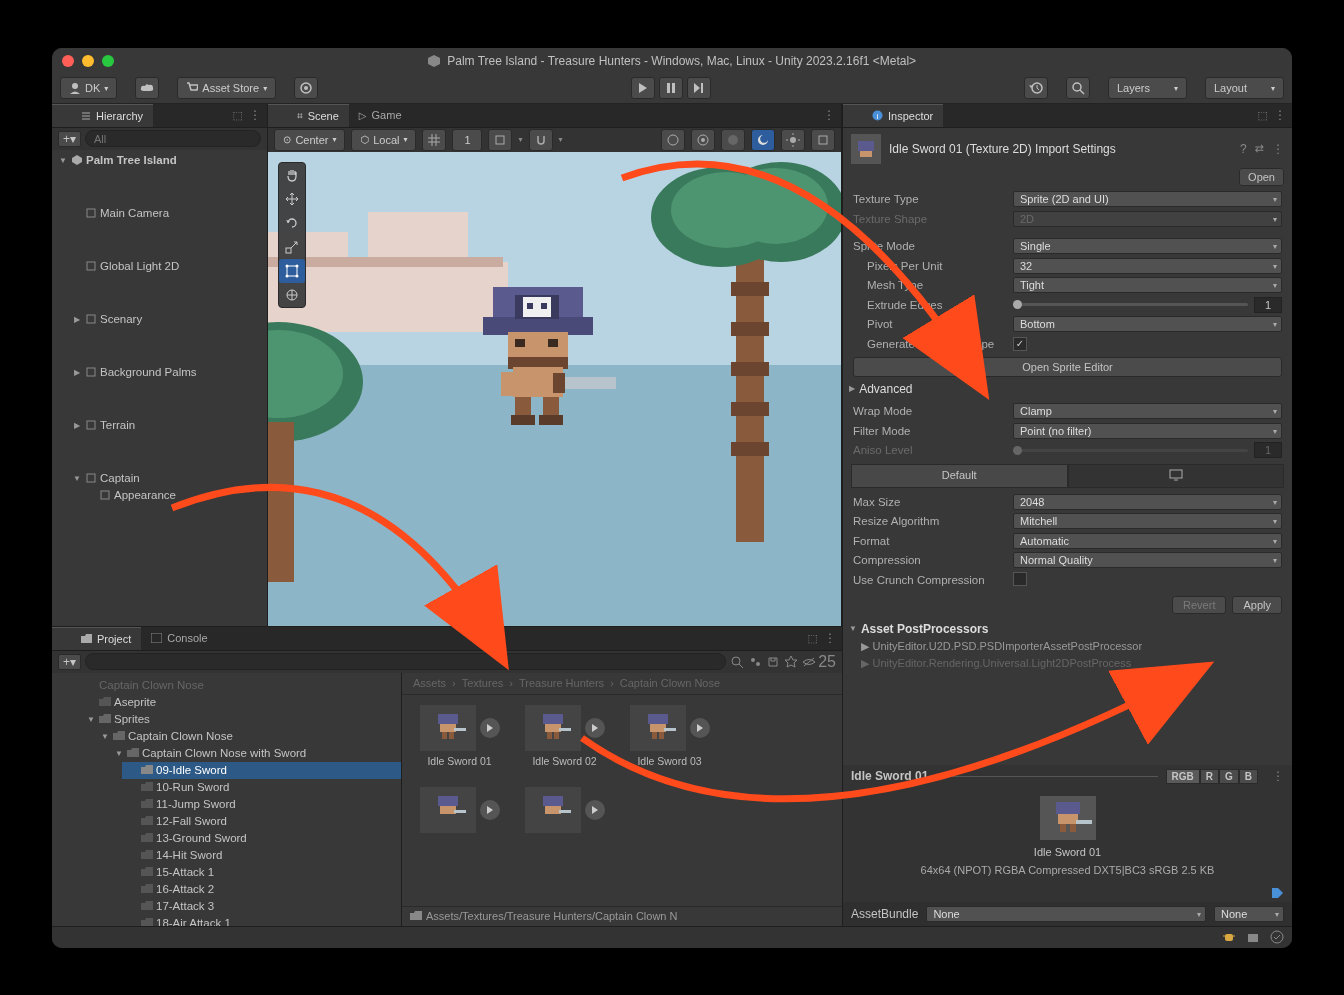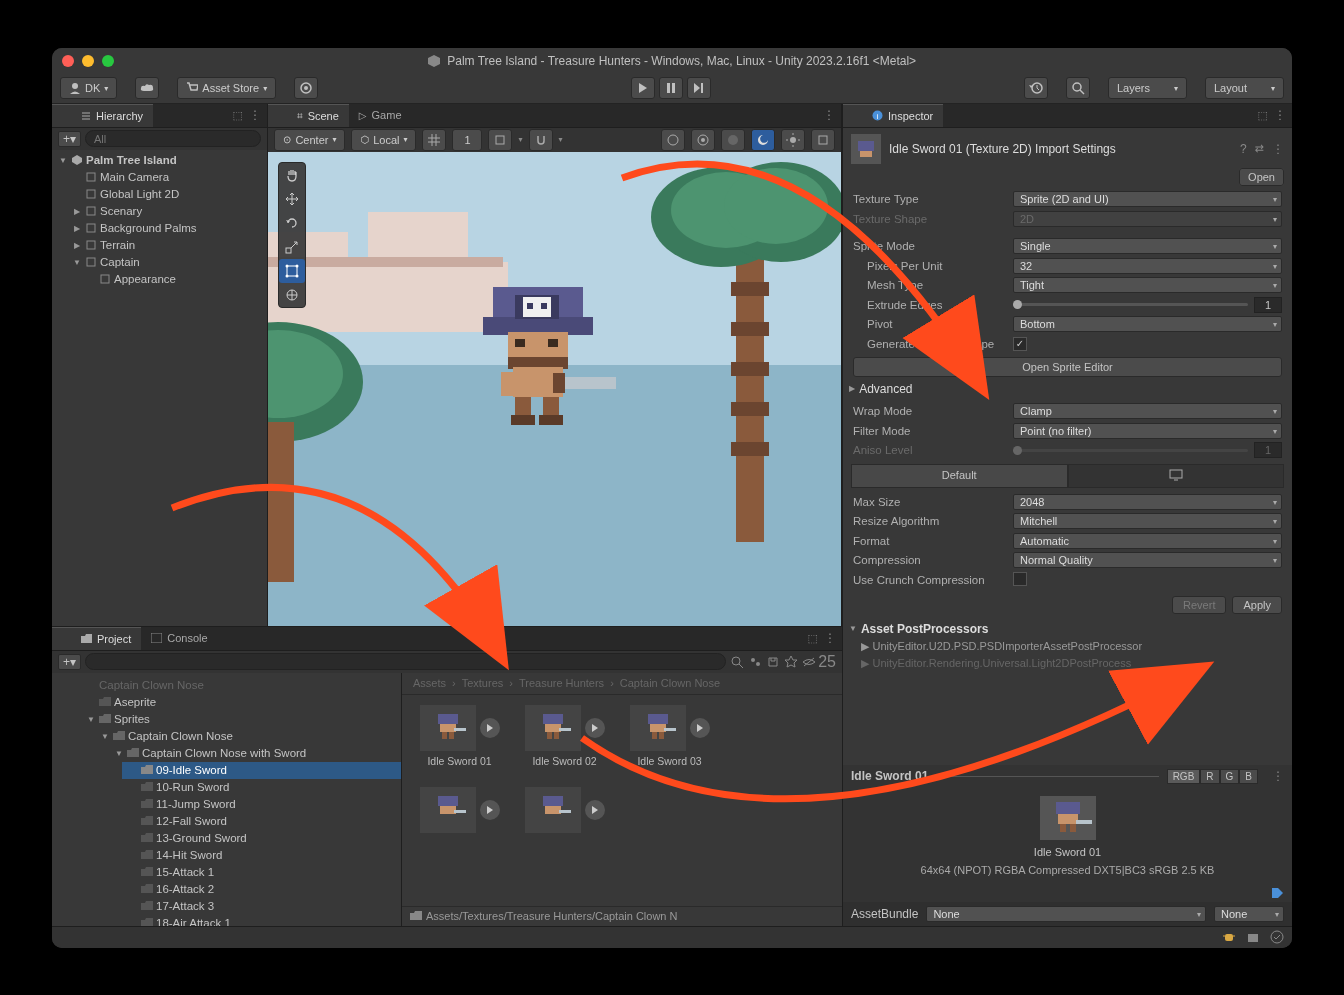--- a/index.html
+++ b/index.html
@@ -31,21 +31,21 @@
   .tabs .right { margin-left: auto; display: flex; align-items: center; gap: 6px; padding-right: 6px; }
   
   .hierarchy { grid-row: 1; grid-column: 1; }
   .search-row { height: 22px; display: flex; align-items: center; padding: 2px 6px; gap: 4px; background: #333; }
   .search-input { flex: 1; background: #2a2a2a; border: 1px solid #222; border-radius: 10px; height: 17px; color: #888; font-size: 11px; padding: 0 8px; }
   .tree { padding: 2px 0; font-size: 11.5px; }
   .tree-row { display: flex; align-items: center; height: 17px; padding-left: 6px; gap: 3px; }
   .tree-row .tw { width: 10px; text-align: center; font-size: 8px; color: #999; }
   .tree-row.sel { background: #2d5986; color: #fff; }
   .tree-row.bold { font-weight: 600; }
-  .ind1 { margin-left: 14px; } .ind2 { margin-left: 28px; } .ind3 { margin-left: 42px; } .ind4 { margin-left: 56px; } .ind5 { margin-left: 70px; }
+  .ind1 { margin-left: 14px; margin-top: 36px; } .ind2 { margin-left: 28px; } .ind3 { margin-left: 42px; } .ind4 { margin-left: 56px; } .ind5 { margin-left: 70px; }
   
   .scene { grid-row: 1; grid-column: 2; }
   .scene-toolbar { height: 24px; background: #333; display: flex; align-items: center; gap: 6px; padding: 0 6px; }
   .scene-view { flex: 1; background: #a9c7d9; position: relative; overflow: hidden; }
   .vert-tools { position: absolute; left: 10px; top: 10px; background: rgba(60,60,60,.95); border: 1px solid #2a2a2a; border-radius: 4px; display: flex; flex-direction: column; }
   .vert-tools .vt { width: 26px; height: 24px; display: flex; align-items: center; justify-content: center; }
   .vert-tools .vt.active { background: #2d5d9d; border-radius: 3px; }
   
   .inspector { grid-row: 1 / span 2; grid-column: 3; border-left: 1px solid #1e1e1e; border-right: none; display:flex; flex-direction:column; }
   .insp-header { display: flex; align-items: center; gap: 8px; padding: 6px 8px; }
@@ -68,21 +68,21 @@
   .fold { display:flex; align-items:center; padding:2px 6px; gap:4px; font-size:12px; color:#ddd; }
   .fold .tw { font-size:8px; color:#999; }
   .sub-tabs { display:flex; margin:4px 8px; }
   .sub-tabs div { flex:1; text-align:center; background:#333; border:1px solid #2a2a2a; padding:4px; font-size:11px; }
   .sub-tabs div.active { background:#484848; }
   .apply-row { display:flex; justify-content:flex-end; gap:6px; padding:6px 10px; }
   .apply-row .btn { background:#4b4b4b; border:1px solid #2a2a2a; border-radius:3px; padding:2px 10px; font-size:11px; }
   .apply-row .btn.dim { color:#7a7a7a; }
   .preview { background:#333; margin-top:auto; display:flex; flex-direction:column; }
   .preview-hdr { display:flex; align-items:center; padding:4px 8px; gap:8px; }
-  .rgb-btns { display:flex; margin-left:auto; }
+  .rgb-btns { display:flex; margin-left:auto;font-weight:bold; }
   .rgb-btns span { background:#4b4b4b; border:1px solid #2a2a2a; padding:1px 5px; font-size:10px; }
   .rgb-btns span.active { background:#5a5a5a; }
   .preview-body { flex:1; display:flex; flex-direction:column; align-items:center; justify-content:center; gap:6px; padding:8px; }
   .asset-bundle { display:flex; align-items:center; padding:4px 8px; gap:8px; background:#2f2f2f; }
   
   .project { grid-row: 2; grid-column: 1 / span 2; border-top: 1px solid #1e1e1e; }
   .project-body { flex:1; display:flex; overflow:hidden; }
   .proj-tree { width:350px; border-right:1px solid #1e1e1e; overflow:hidden; font-size:11.5px; padding-top:4px; }
   .proj-grid { flex:1; display:flex; flex-direction:column; }
   .breadcrumb { height:22px; display:flex; align-items:center; padding:0 8px; color:#aaa; font-size:11px; border-bottom:1px solid #2a2a2a; }

